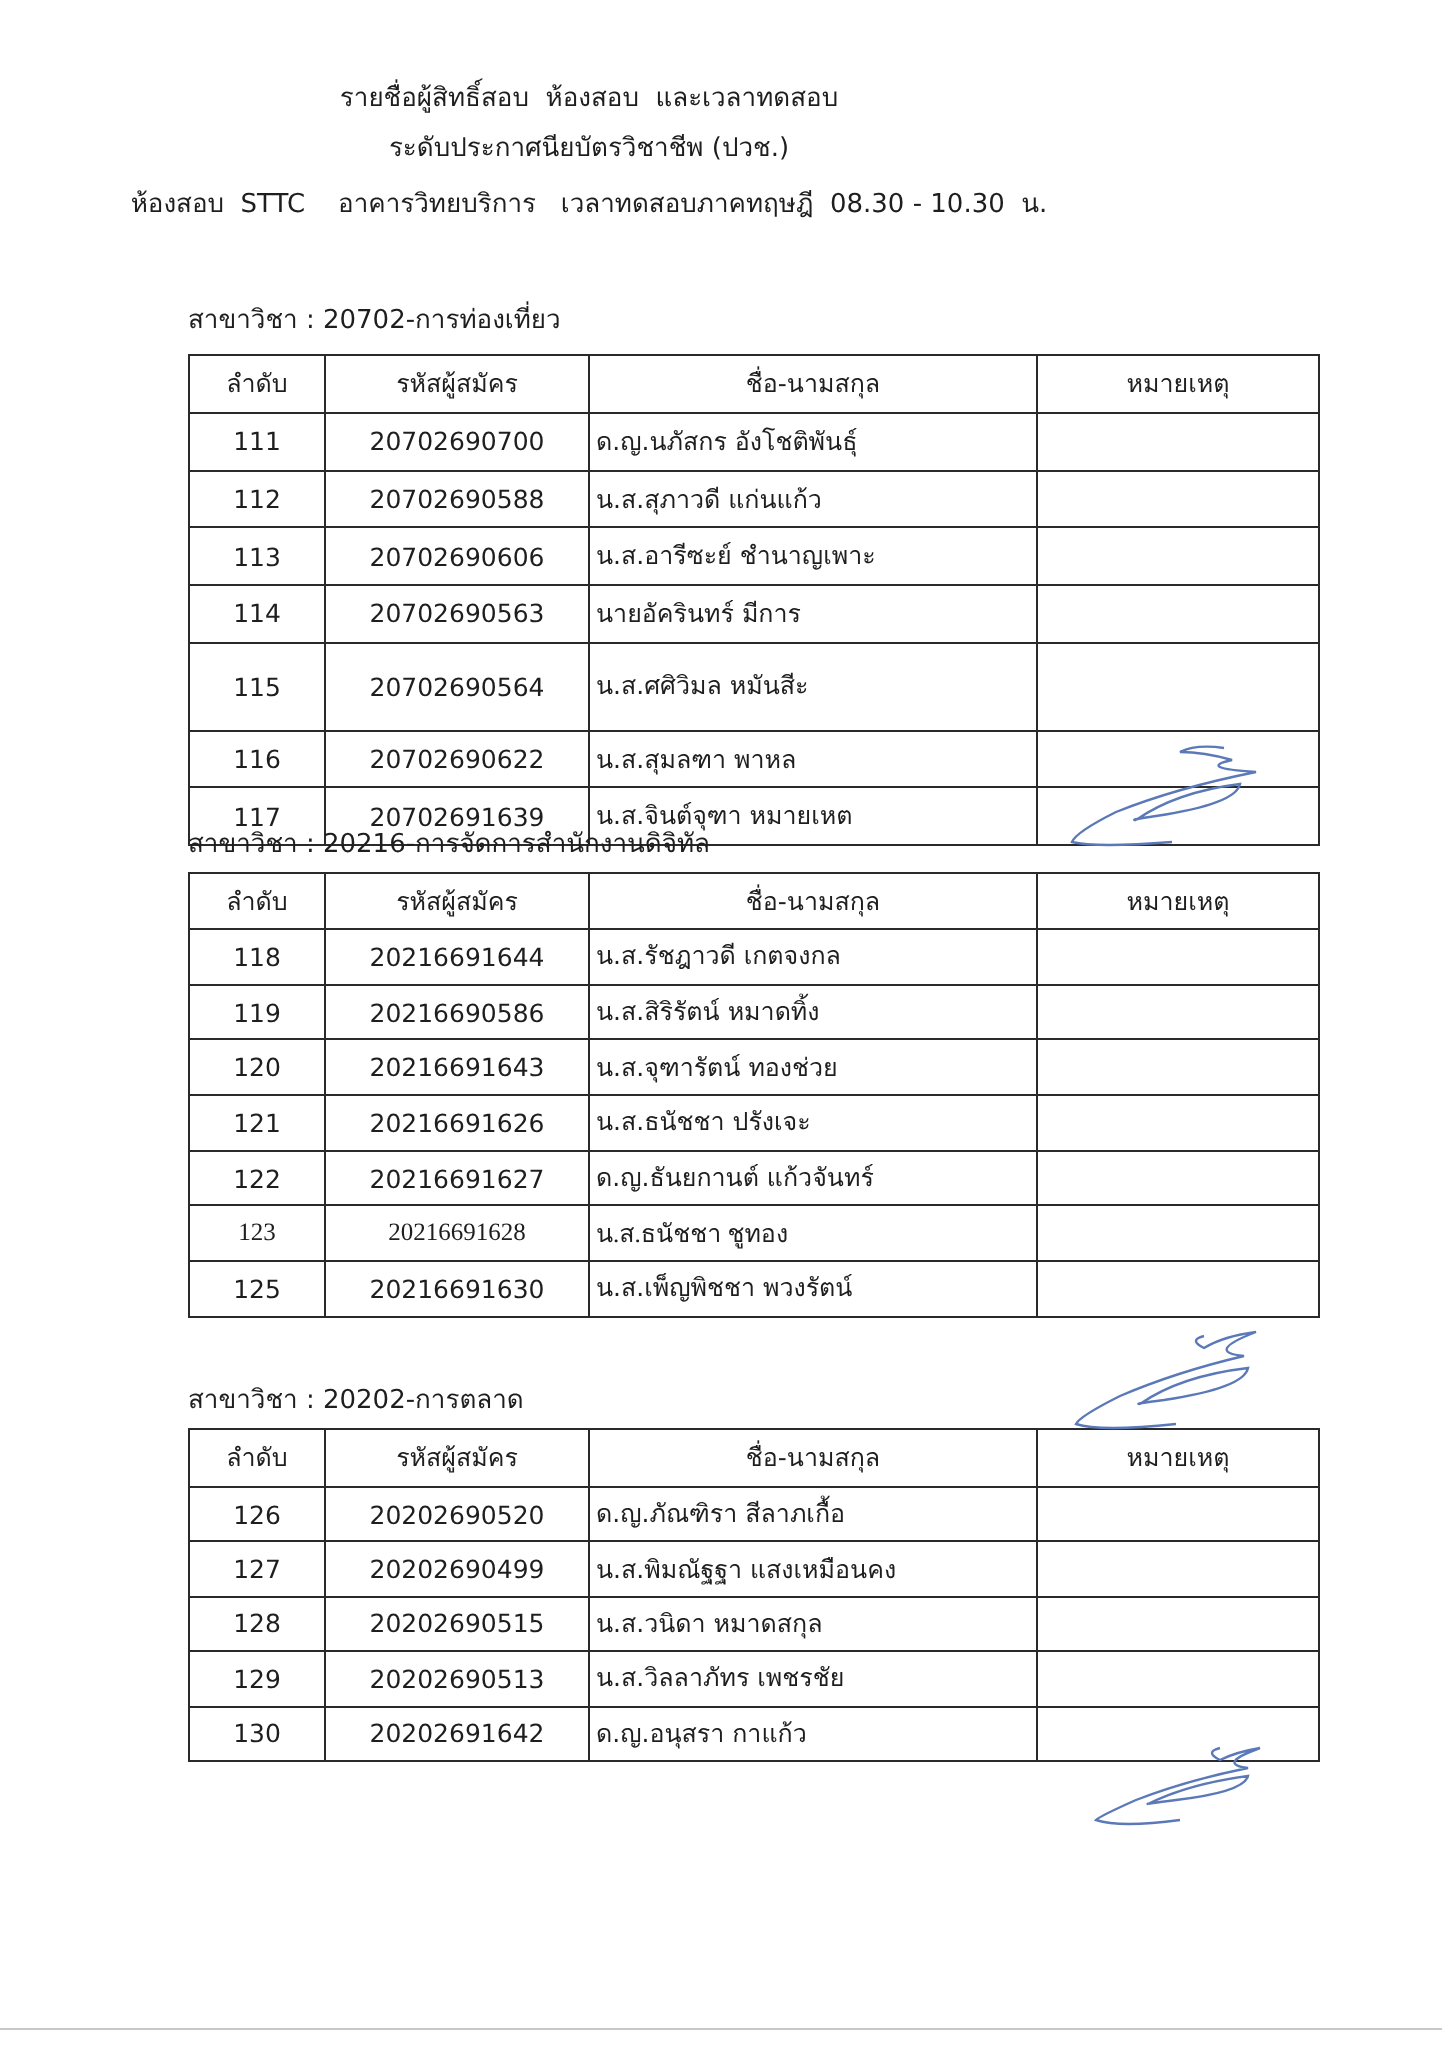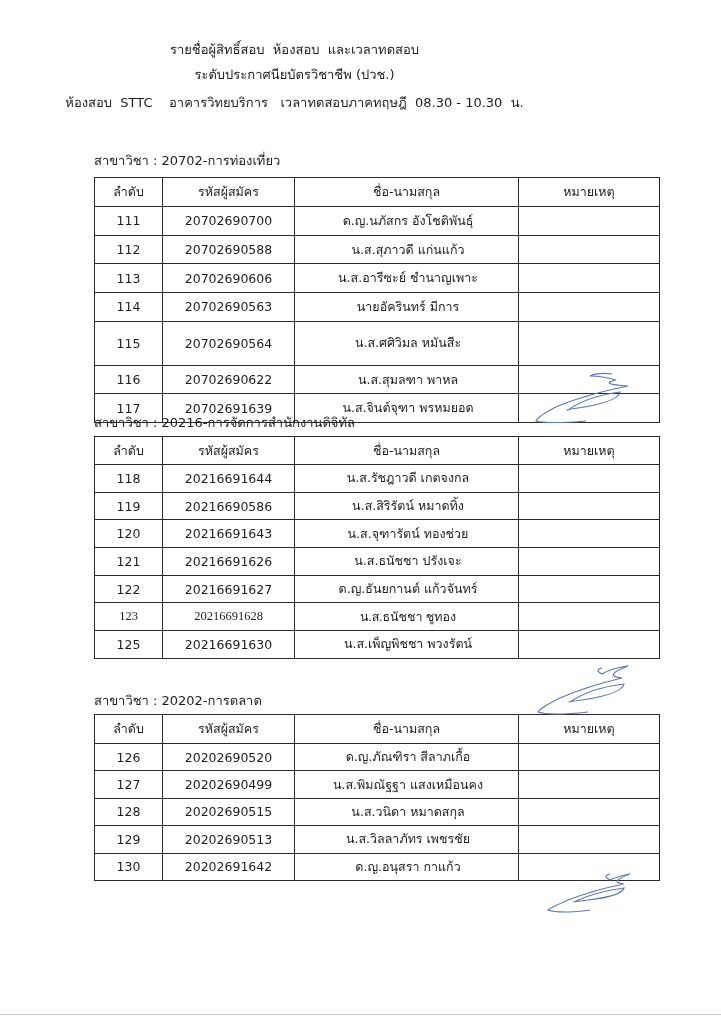--- a/index.html
+++ b/index.html
@@ -16,21 +16,21 @@
   }
   table.roster {
     position: absolute; left: 94px; width: 565px;
     border-collapse: collapse; table-layout: fixed; font-size: 12.5px;
   }
   table.roster th, table.roster td {
     border: 1.3px solid #2a2a2a; padding: 0; overflow: hidden; white-space: nowrap;
   }
   table.roster th { font-weight: normal; text-align: center; }
   table.roster td.c-no, table.roster td.c-id { text-align: center; }
-  table.roster td.c-name { text-align: center; padding-left: 3px; }
+  table.roster td.c-name { text-align: left; padding-left: 3px; }
   col.w1 { width: 68px; } col.w2 { width: 132px; } col.w3 { width: 224px; } col.w4 { width: 141px; }
   .sig { position: absolute; pointer-events: none; }
   .bottom-rule { position: absolute; left: 0; top: 1014px; width: 721px; height: 1px; background: #c8c8c8; }
 </style>
 </head>
 <body>
 
 <div>
 
   <div class="title-line" style="top:41px">รายชื่อผู้สิทธิ์สอบ  ห้องสอบ  และเวลาทดสอบ</div>
@@ -86,21 +86,21 @@
         </tr>
         <tr style="height: 28.7px;">
           <td class="c-no">116</td>
           <td class="c-id">20702690622</td>
           <td class="c-name">น.ส.สุมลฑา  พาหล</td>
           <td class="c-remark"></td>
         </tr>
         <tr style="height: 28.7px;">
           <td class="c-no">117</td>
           <td class="c-id">20702691639</td>
-          <td class="c-name">น.ส.จินต์จุฑา  พรหมยอด</td>
+          <td class="c-name">น.ส.จินต์จุฑา  หมายเหต</td>
           <td class="c-remark"></td>
         </tr>
       </tbody>
   </table>
 
   <div class="section-label" style="top:414px">สาขาวิชา : 20216-การจัดการสำนักงานดิจิทัล</div>
   <table class="roster" style="top:436px">
     <colgroup>
         <col class="w1">
         <col class="w2">

